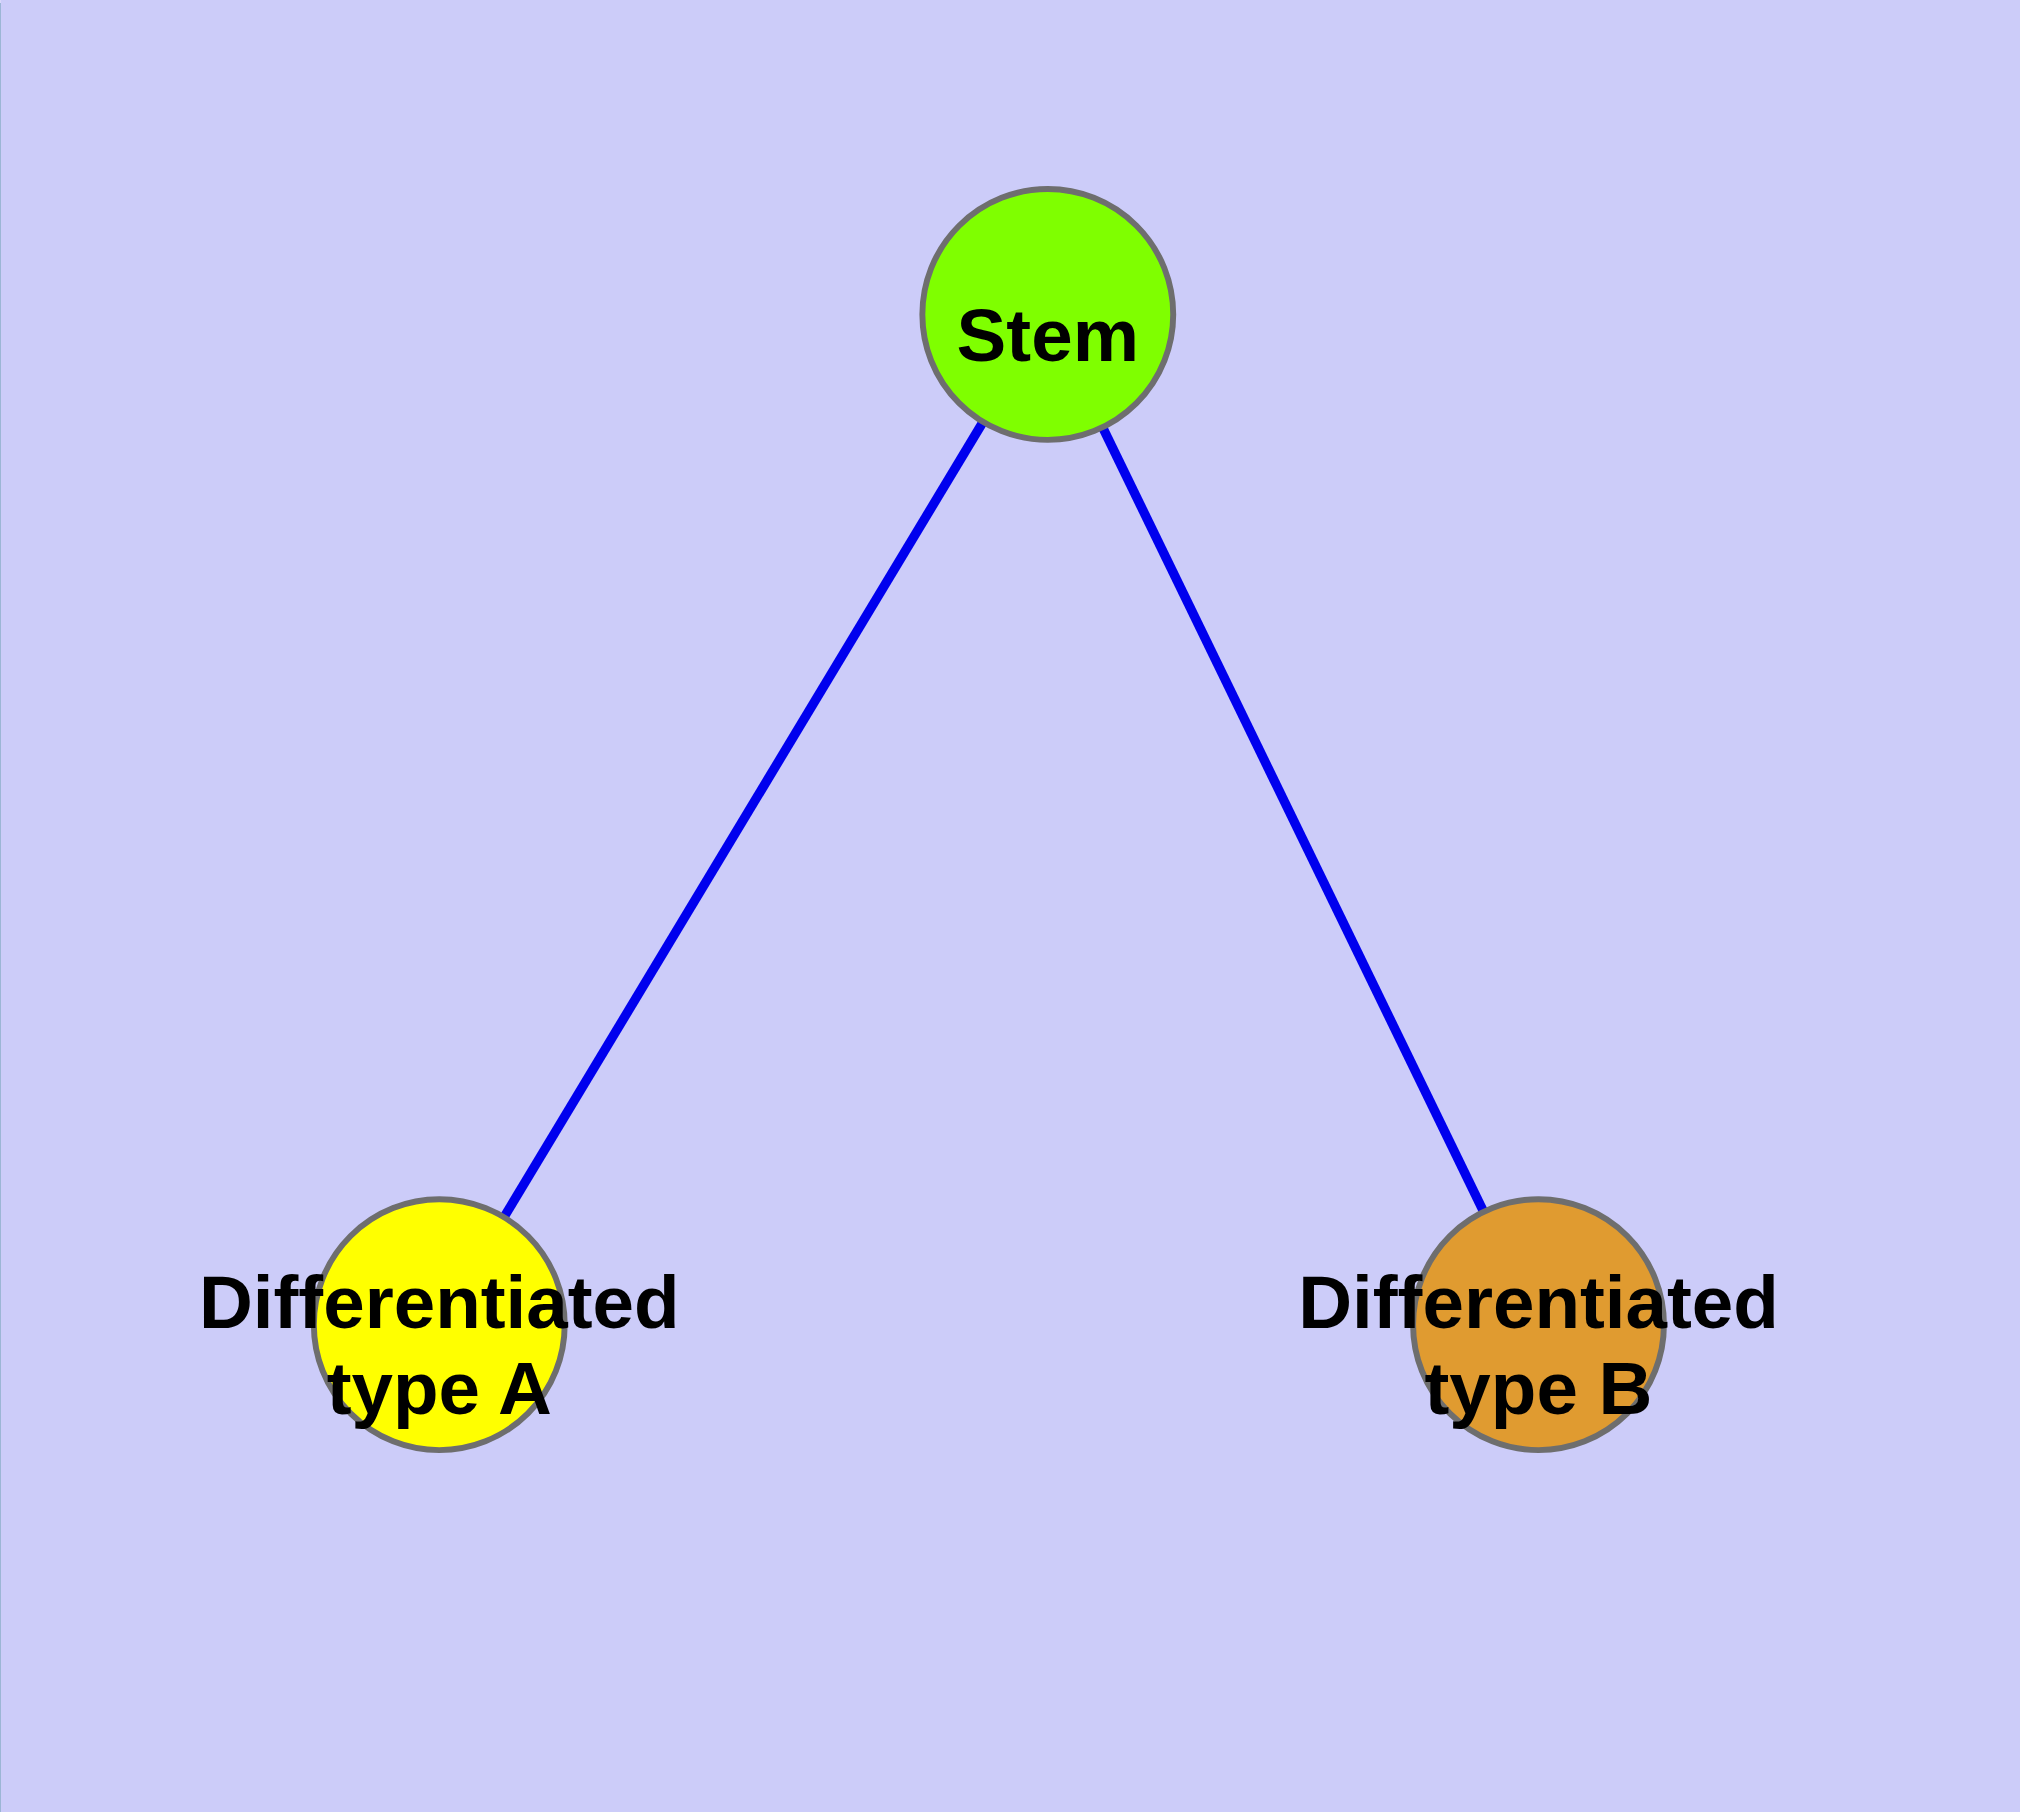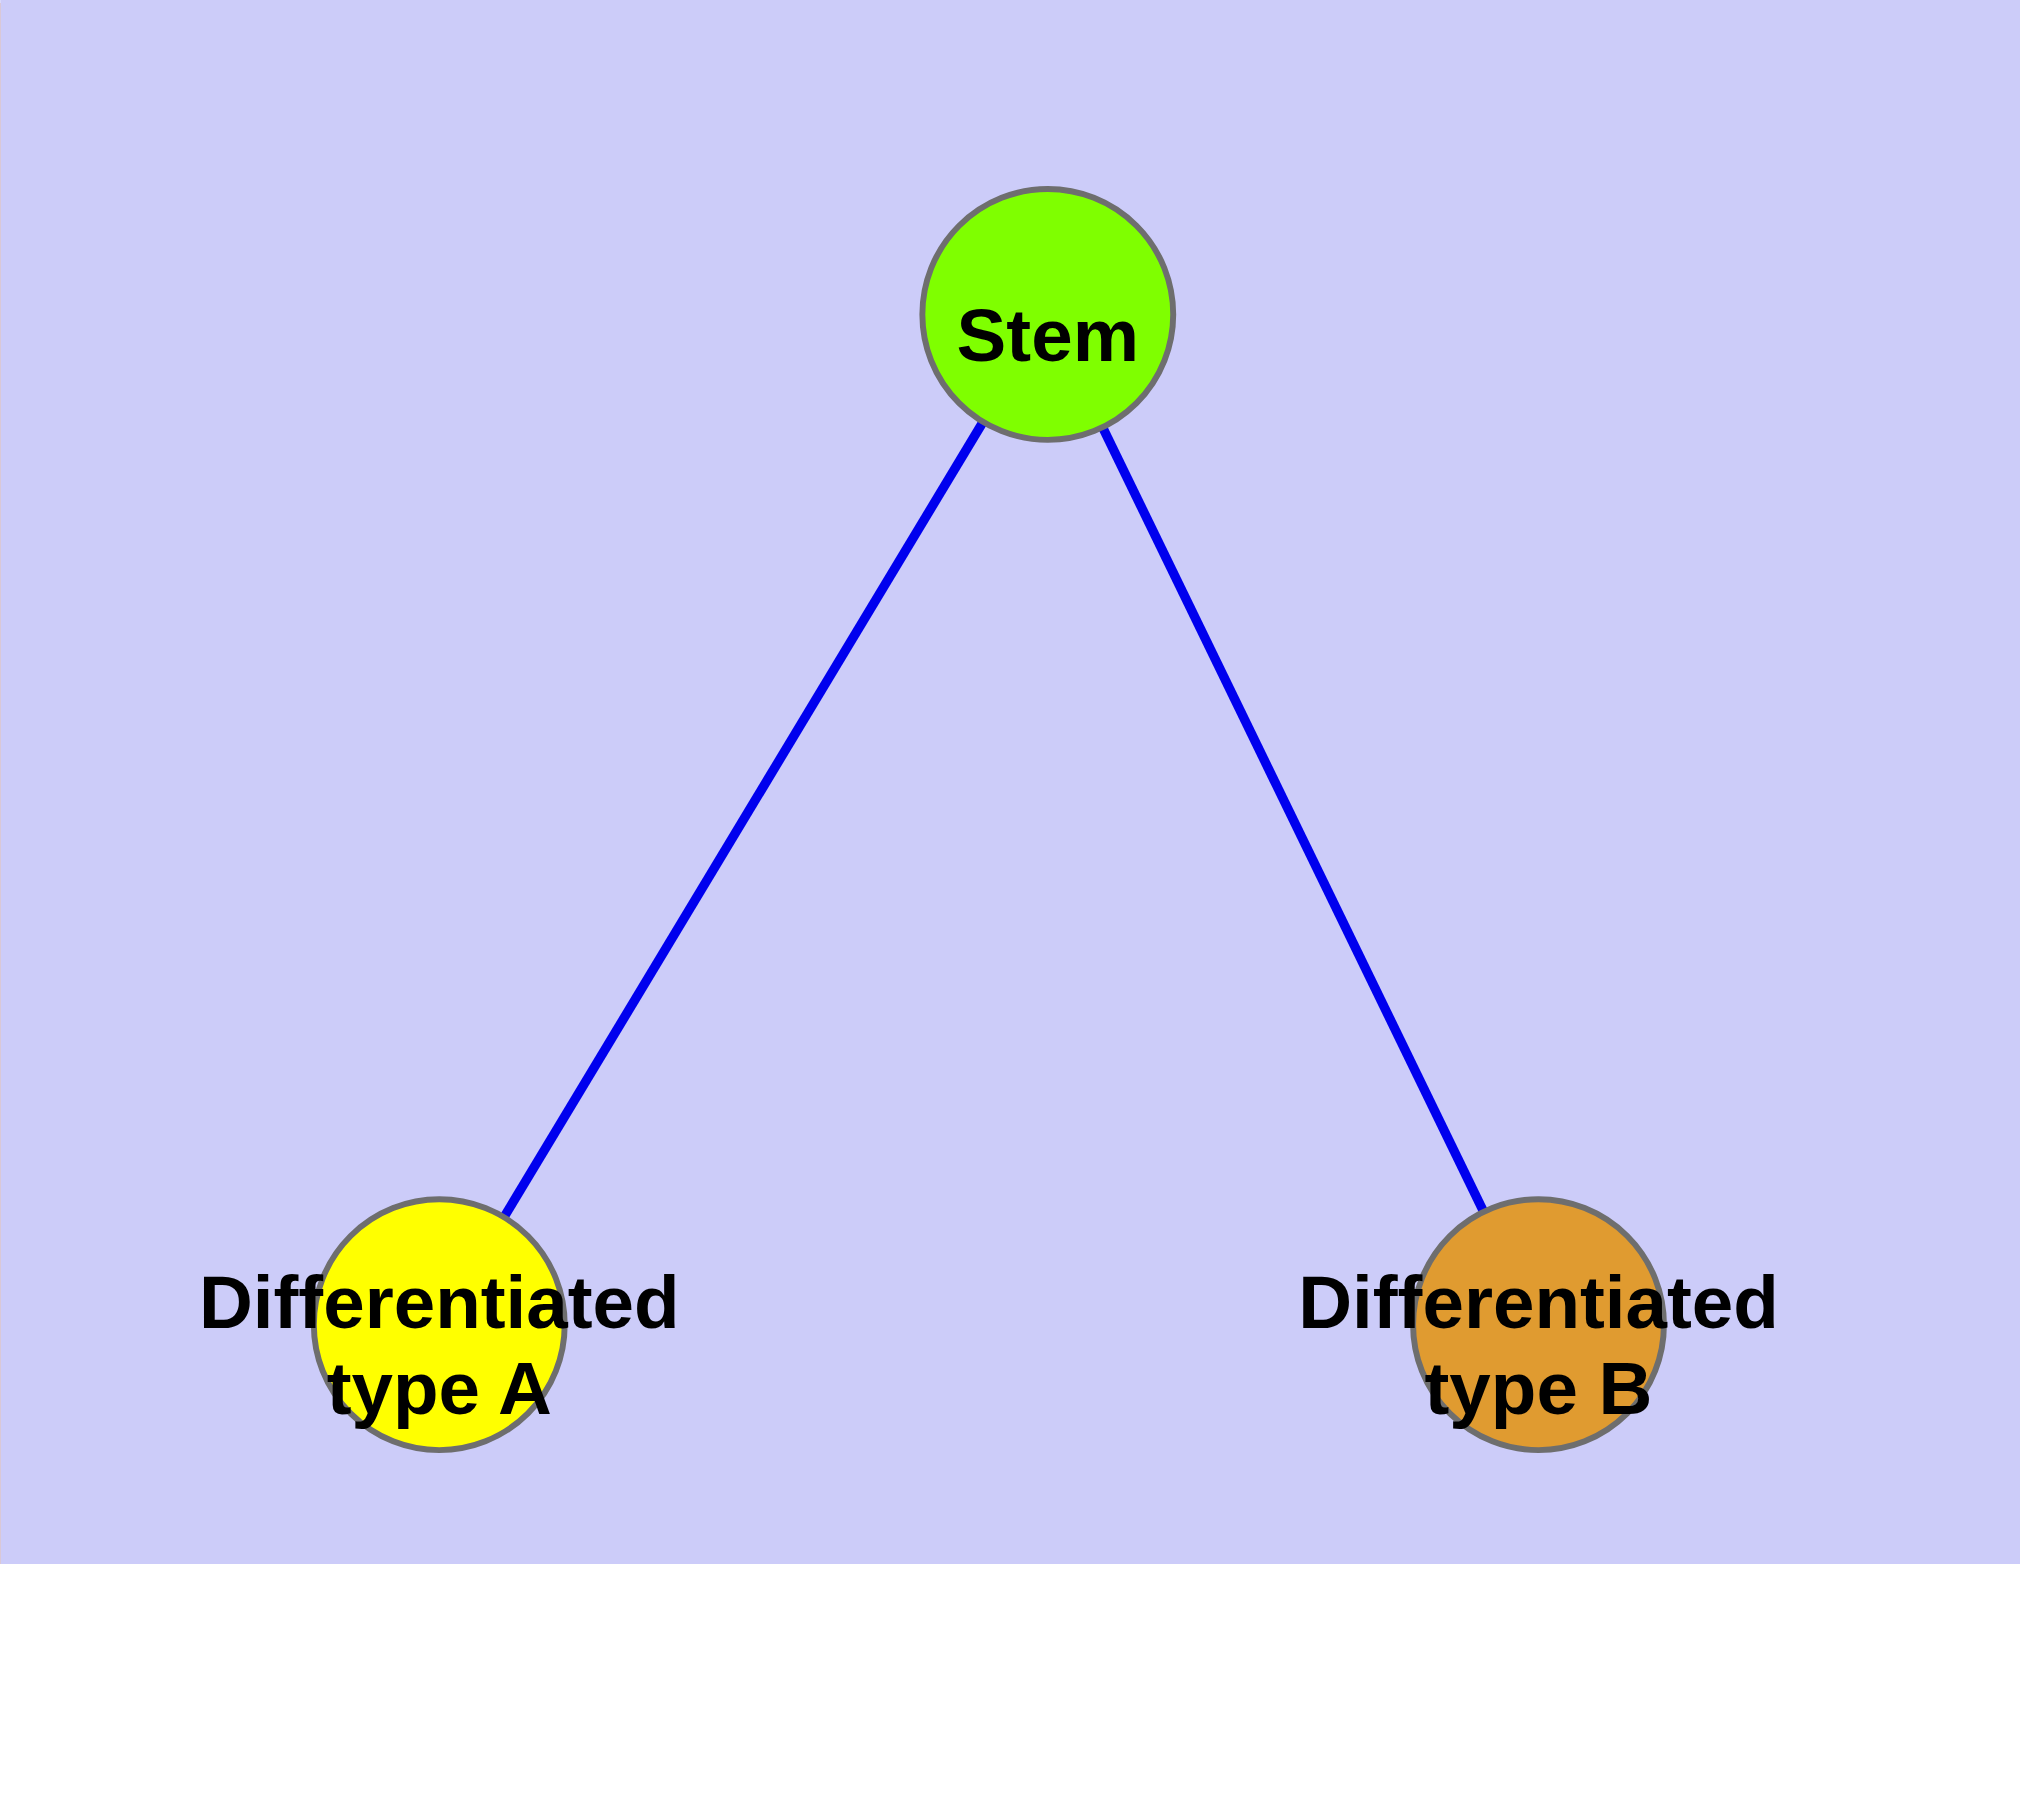--- a/index.html
+++ b/index.html
@@ -51,21 +51,21 @@
     left: 0;
     top: 0;
     width: 2021px;
     height: 2.5px;
     background: #ffffff;
   }
 </style>
 </head>
 <body>
 
-<div id="canvas" style="width: 2021px; height: 1564px; background: #fdba74;">
+<div id="canvas" style="width: 2021px; height: 1812px; background: #0f766e;">
 
   <div id="top-hairline" style="width: 2021px;"></div>
 
   <svg id="graph-svg" viewBox="0 0 2384 2138" xmlns="http://www.w3.org/2000/svg" style="width: 2021px; height: 1812px;">
 
     <rect x="0" y="0" width="2384" height="2138" fill="#ccccf9"></rect>
 
     <g>
       <line class="edge-line" x1="1236" y1="371" x2="518" y2="1563" stroke="#0000ee" stroke-width="11"></line>
       <line class="edge-line" x1="1236" y1="371" x2="1815" y2="1563" stroke="#0000ee" stroke-width="11"></line>

